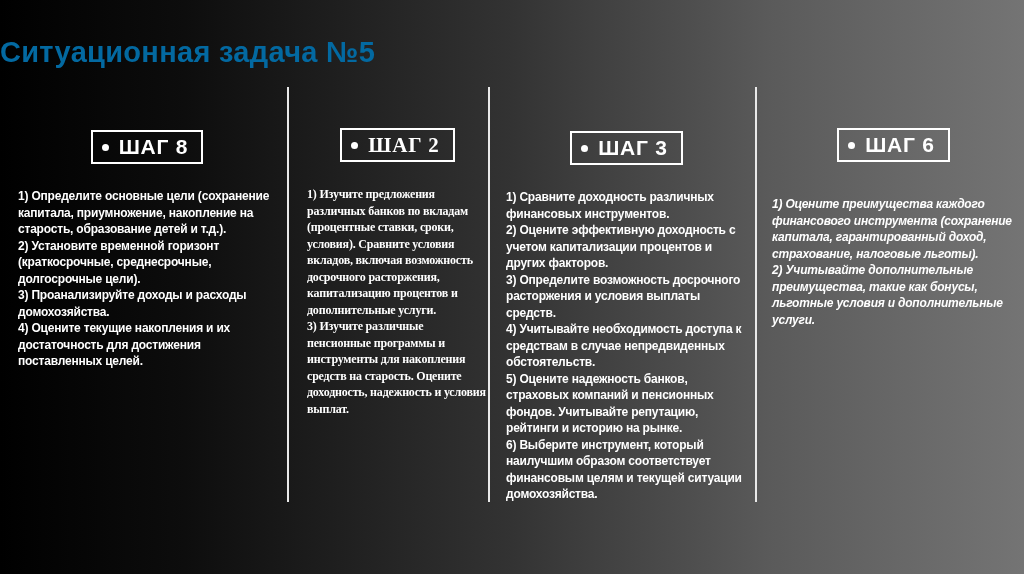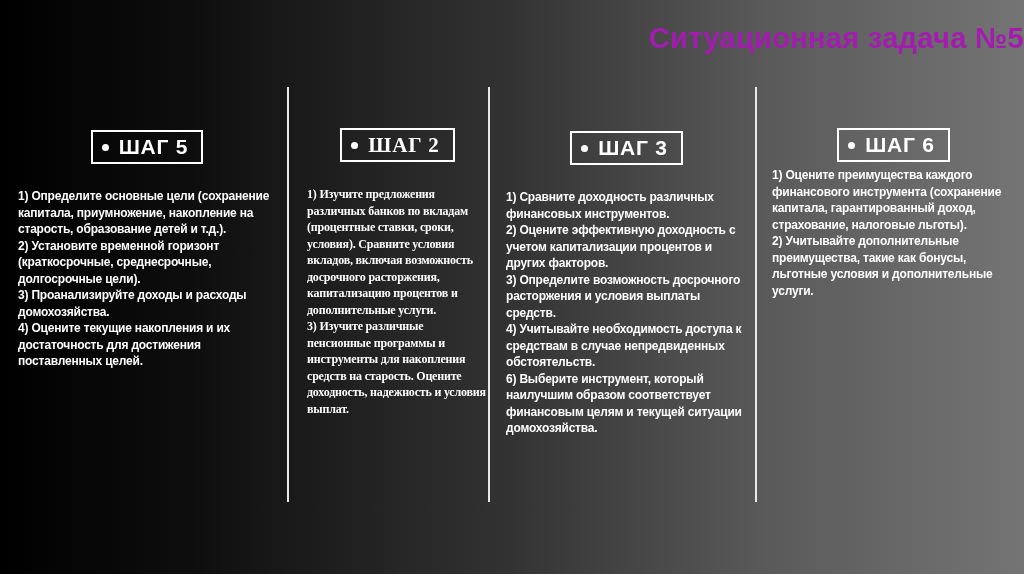--- a/index.html
+++ b/index.html
@@ -5,22 +5,22 @@
   html, body { margin: 0; padding: 0; }
   body {
     width: 1024px; height: 574px;
     background: linear-gradient(90deg, #000000 0%, #0d0d0d 18%, #333333 50%, #5a5a5a 75%, #747474 100%);
     font-family: "Liberation Sans", sans-serif;
     overflow: hidden;
     position: relative;
   }
   .slide { position: absolute; inset: 0; }
   .slide-title {
-    position: absolute; top: 22px; left: 0; width: 100%;
-    text-align: right; color: #a21caf;
+    position: absolute; top: 36px; left: 0; width: 100%;
+    text-align: left; color: #0369a1;
     font-size: 29px; font-weight: 700; letter-spacing: 0.3px;
   }
   .divider {
     position: absolute; top: 87px; width: 2px; height: 415px;
     background: #e9e9e9;
   }
   .divider-1 { left: 287px; }
   .divider-2 { left: 488px; }
   .divider-3 { left: 755px; }
   .column { position: absolute; color: #ffffff; }
@@ -40,39 +40,39 @@
   .step-label {
     font-size: 21px; font-weight: 700; letter-spacing: 0.8px;
     line-height: 26px; white-space: nowrap;
   }
   .step-body {
     margin-top: 24px;
     font-size: 12px; font-weight: 700;
     line-height: 16.5px; letter-spacing: -0.2px;
     text-align: left;
   }
-  .col-4 .step-body { margin-top: 5px; }
+  .col-4 .step-body { margin-top: 34px; font-style: italic; }
   .step-body p { margin: 0; }
 </style>
 </head>
 <body>
 
 <div class="slide">
 
   <div class="slide-title">Ситуационная задача №5</div>
 
   <div class="divider divider-1"></div>
   <div class="divider divider-2"></div>
   <div class="divider divider-3"></div>
 
   <div class="column col-1">
     <div class="step-header">
       <div class="step-box">
         <span class="bullet-dot"></span>
-        <span class="step-label">ШАГ 5</span>
+        <span class="step-label">ШАГ 8</span>
       </div>
     </div>
     <div class="step-body">
         <p>1) Определите основные цели (сохранение капитала, приумножение, накопление на старость, образование детей и т.д.).</p>
         <p>2) Установите временной горизонт (краткосрочные, среднесрочные, долгосрочные цели).</p>
         <p>3) Проанализируйте доходы и расходы домохозяйства.</p>
         <p>4) Оцените текущие накопления и их достаточность для достижения поставленных целей.</p>
       </div>
   </div>
 
@@ -94,20 +94,21 @@
       <div class="step-box">
         <span class="bullet-dot"></span>
         <span class="step-label">ШАГ 3</span>
       </div>
     </div>
     <div class="step-body">
         <p>1) Сравните доходность различных финансовых инструментов.</p>
         <p>2) Оцените эффективную доходность с учетом капитализации процентов и других факторов.</p>
         <p>3) Определите возможность досрочного расторжения и условия выплаты средств.</p>
         <p>4) Учитывайте необходимость доступа к средствам в случае непредвиденных обстоятельств.</p>
+        <p>5) Оцените надежность банков, страховых компаний и пенсионных фондов. Учитывайте репутацию, рейтинги и историю на рынке.</p>
         <p>6) Выберите инструмент, который наилучшим образом соответствует финансовым целям и текущей ситуации домохозяйства.</p>
       </div>
   </div>
 
   <div class="column col-4">
     <div class="step-header">
       <div class="step-box">
         <span class="bullet-dot"></span>
         <span class="step-label">ШАГ 6</span>
       </div>

